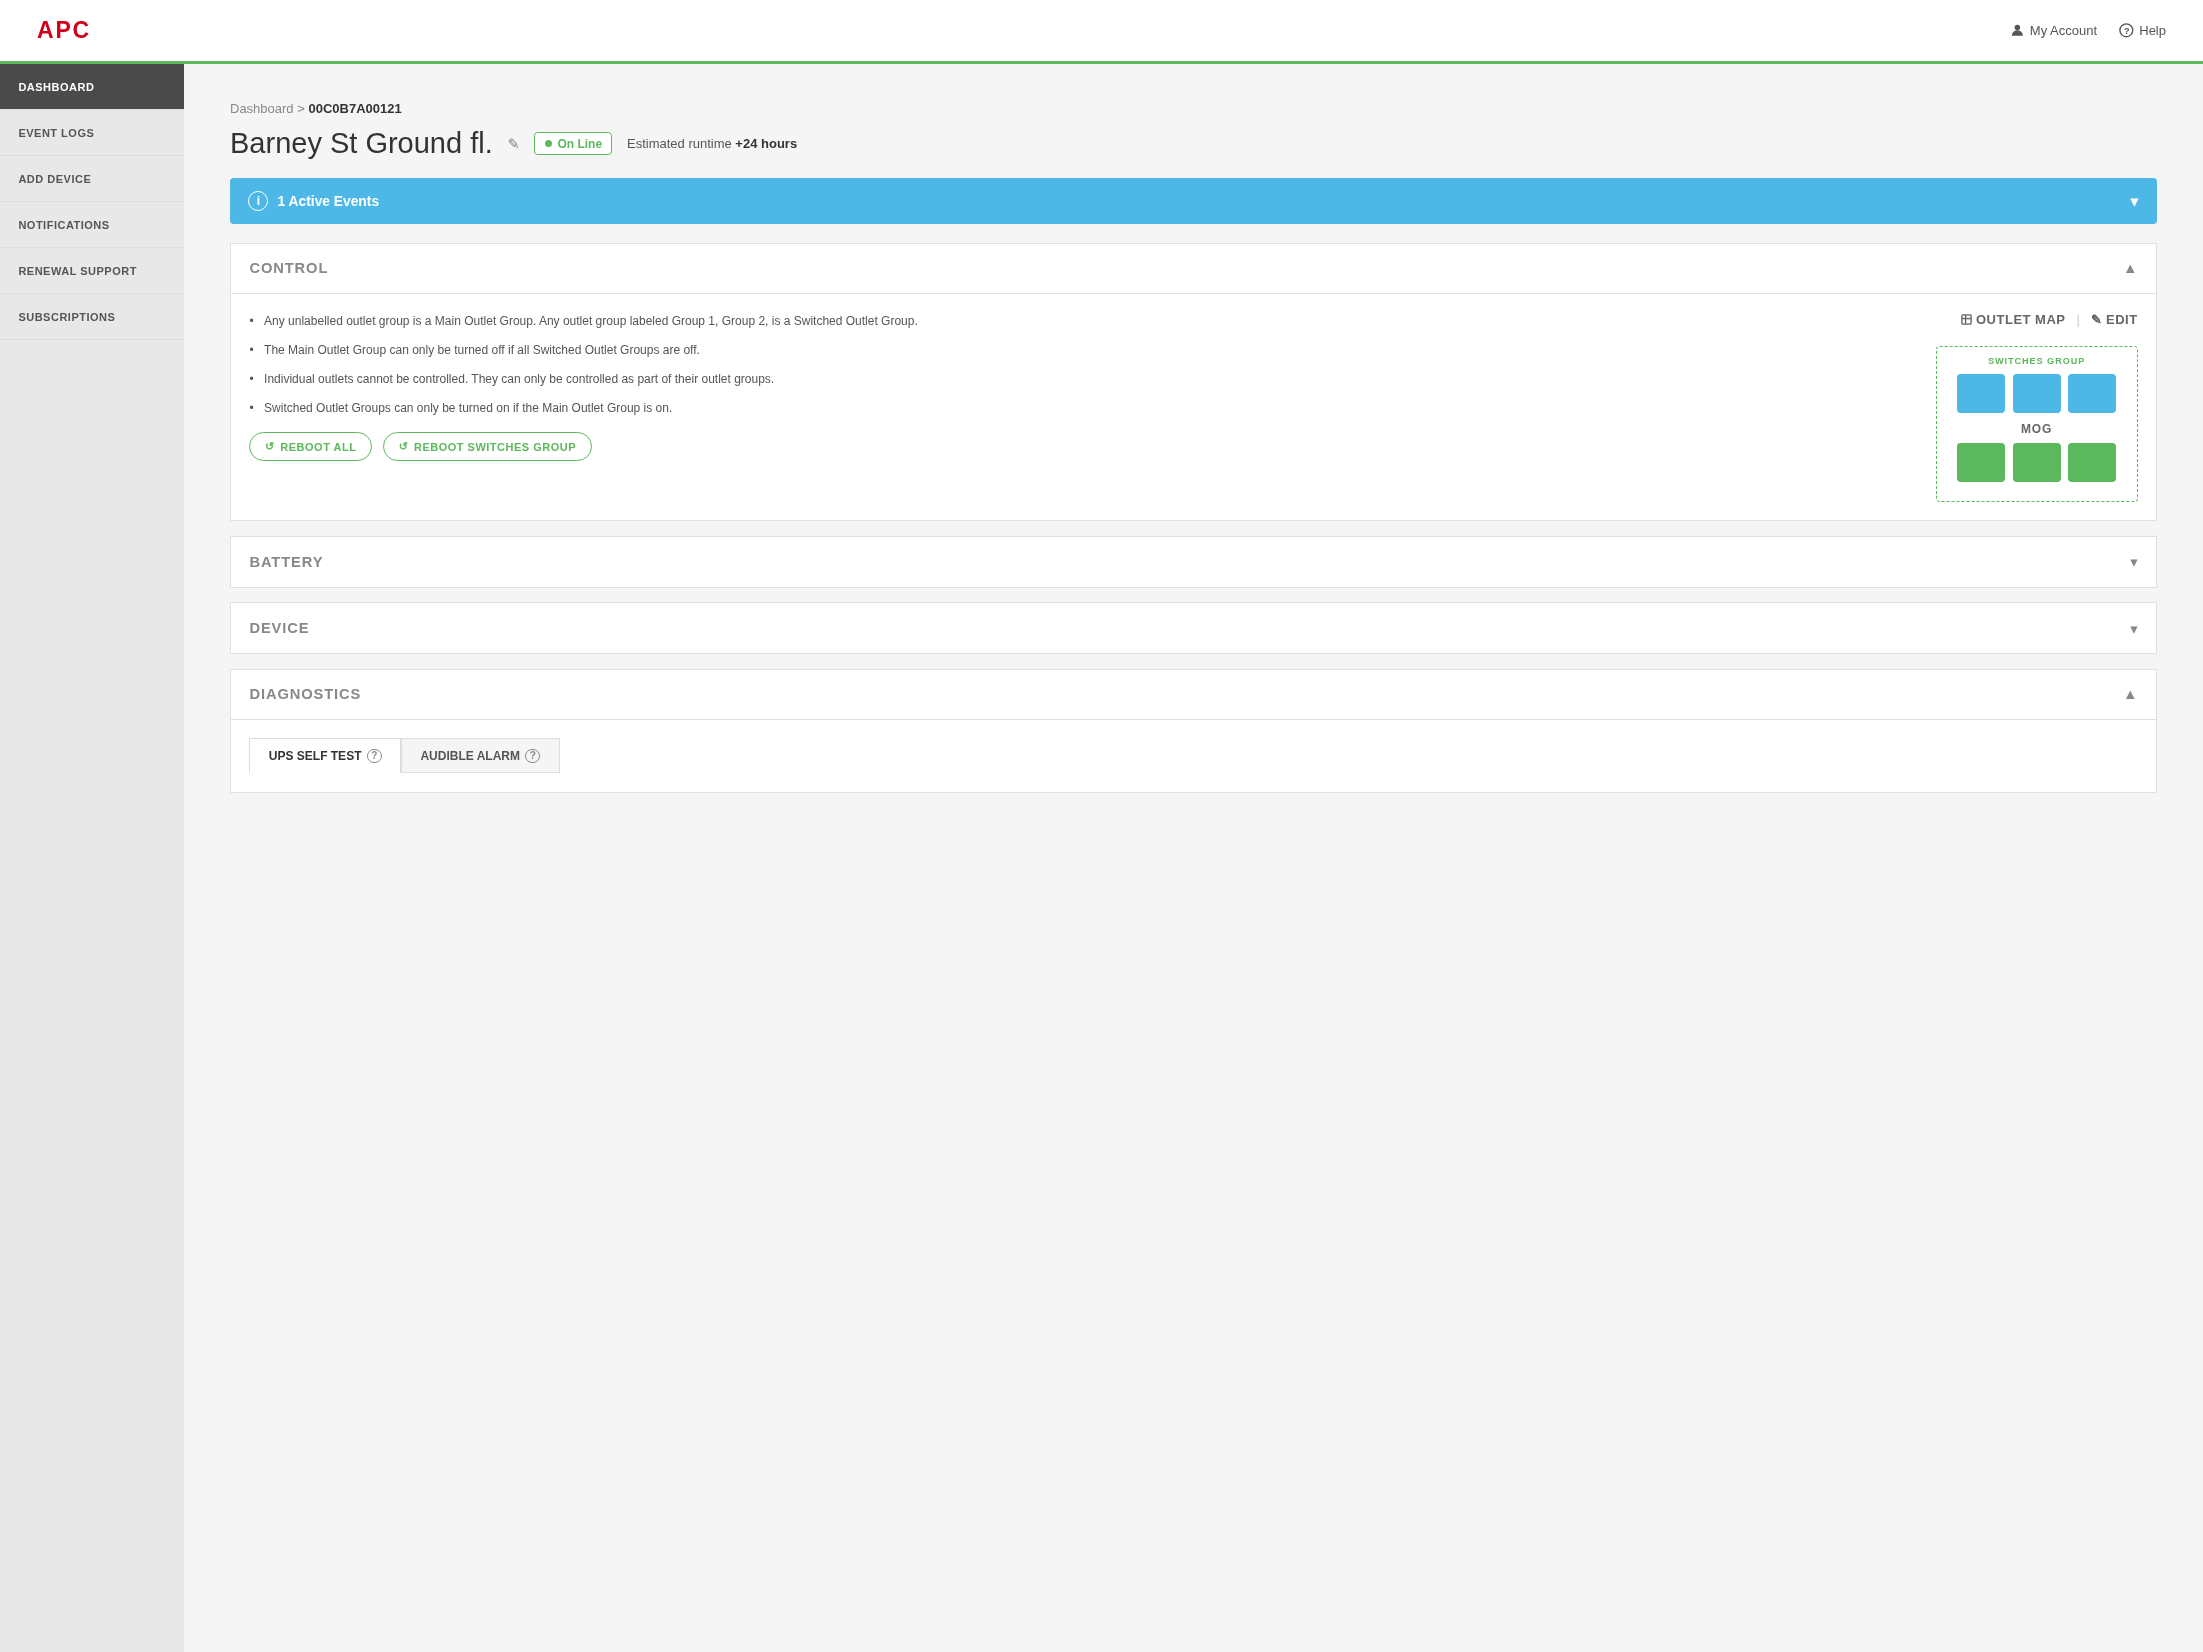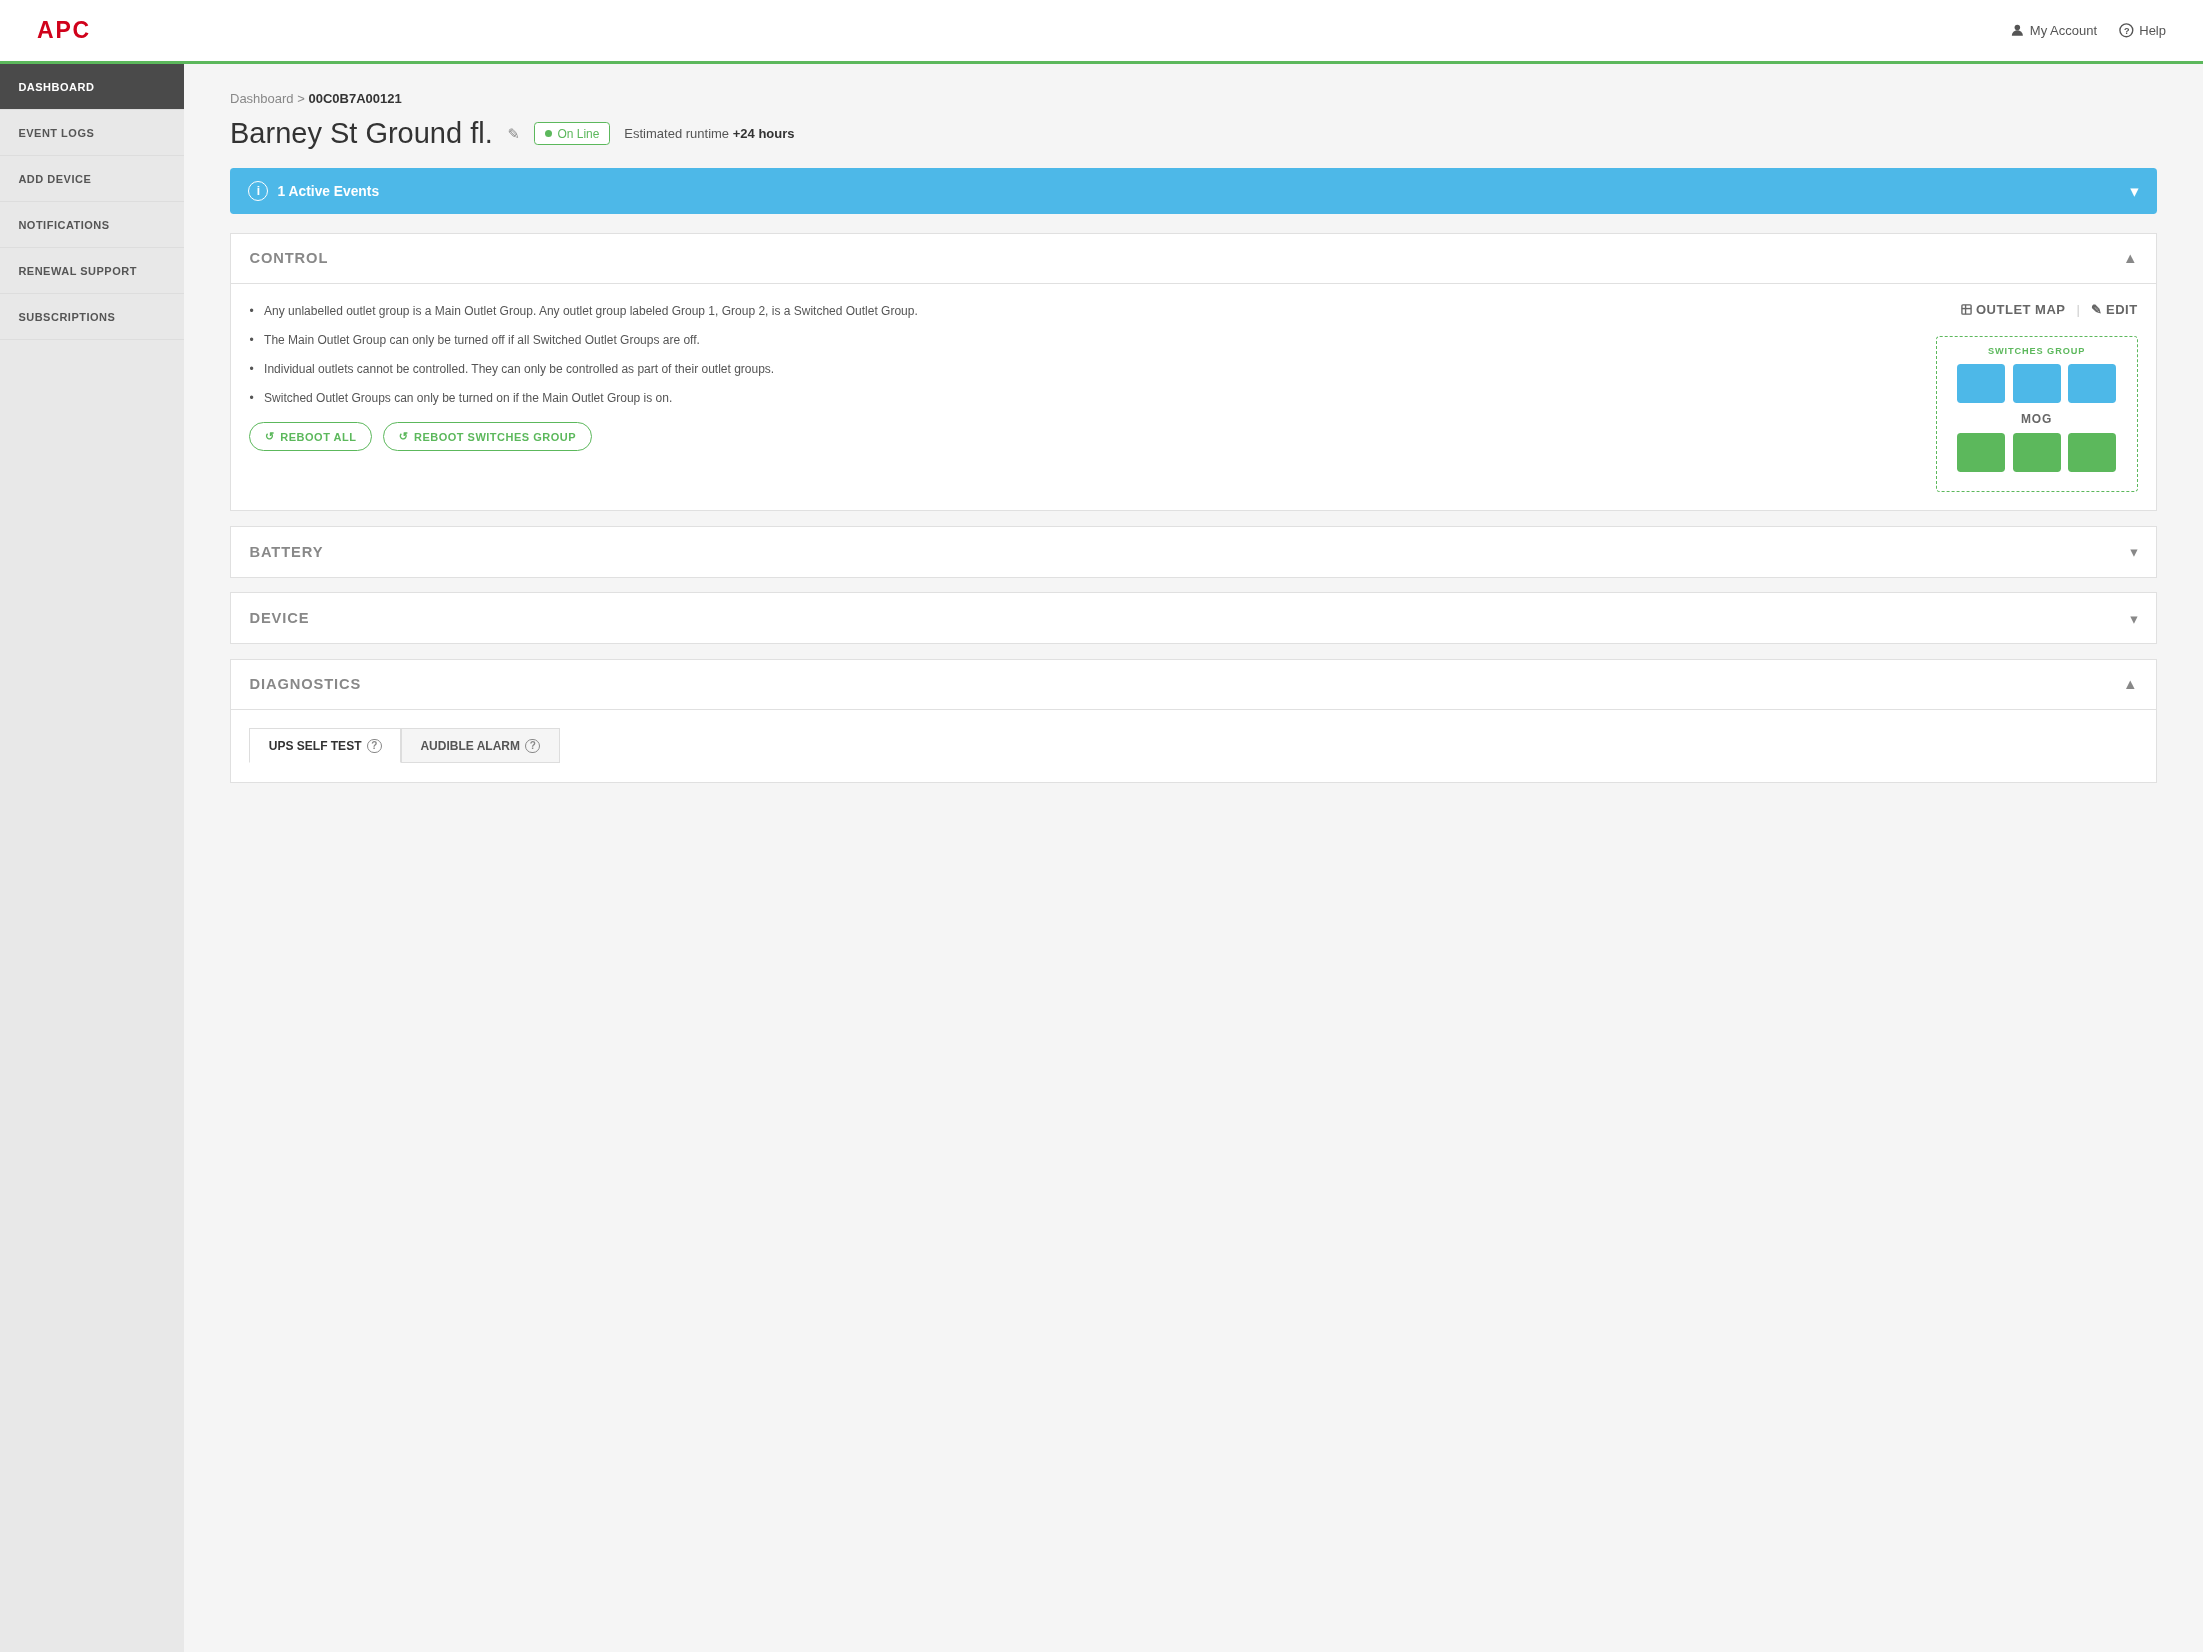--- a/index.html
+++ b/index.html
@@ -71,21 +71,21 @@
       border-bottom: 0.9px solid #ddd;
     }
     .sidebar-item.active {
       background: #4a4a4a;
       color: #fff;
     }
 
     
     .main-content {
       flex: 1;
-      padding: 27px 46px;
+      padding: 37px 46px;
       background: #f5f5f5;
     }
 
     
     .breadcrumb {
       font-size: 13px;
       color: #888;
       margin-bottom: 11px;
     }
     .breadcrumb strong {
@@ -113,21 +113,21 @@
     .status-badge {
       display: flex;
       align-items: center;
       gap: 5.5px;
       background: #fff;
       border: 0.9px solid #5cb85c;
       border-radius: 3.7px;
       padding: 3.7px 9.2px;
       font-size: 12px;
       color: #5cb85c;
-      font-weight: 400;
+      font-weight: 700;
     }
     .status-dot {
       width: 7.3px;
       height: 7.3px;
       border-radius: 50%;
       background: #5cb85c;
     }
     .runtime-text {
       font-size: 13px;
       color: #555;

